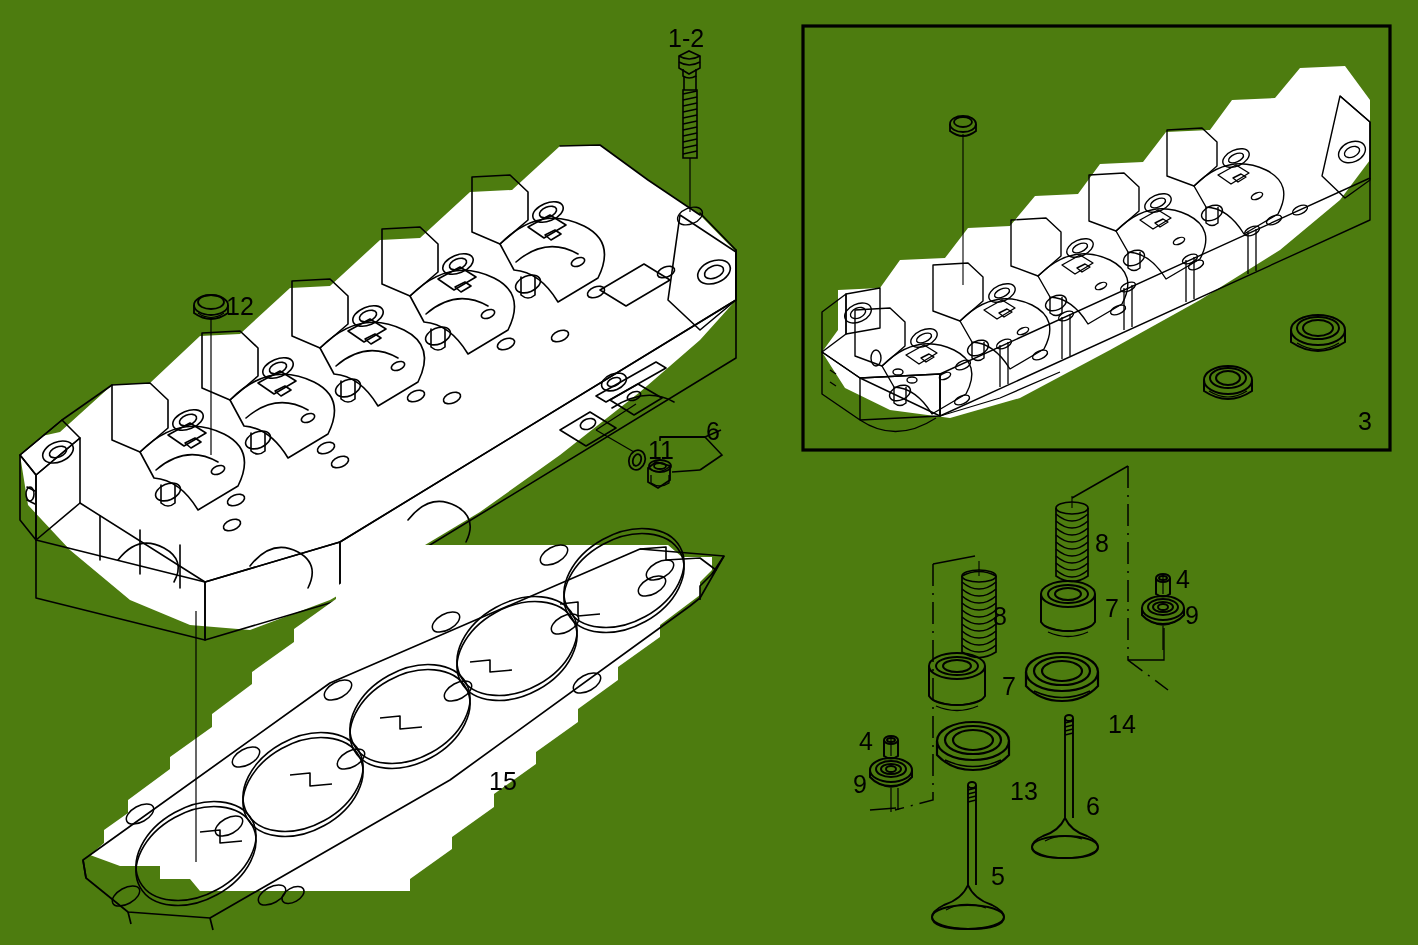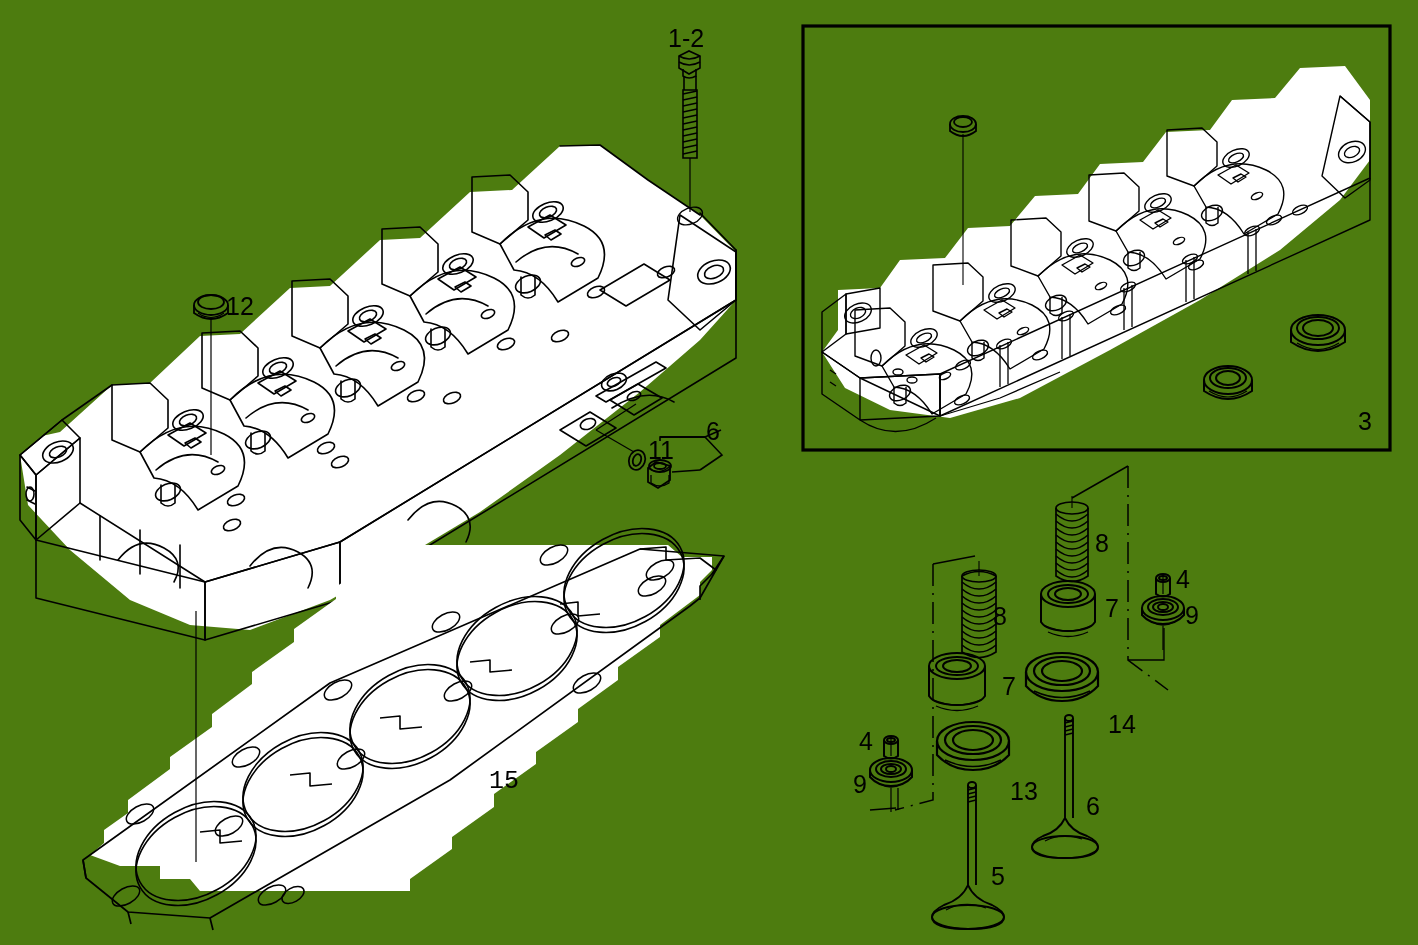--- a/index.html
+++ b/index.html
@@ -517,21 +517,21 @@
     <ellipse cx="1065" cy="847" rx="33" ry="11"></ellipse>
     <path d="M1045 841 q17 -9 37 -2" stroke-width="1.3"></path>
   </g>
 
 </svg>
 
 <div class="lbl" style="left:668px;top:26px;">1-2</div>
 <div class="lbl" style="left:226px;top:294px;">12</div>
 <div class="lbl" style="left:706px;top:419px;">6</div>
 <div class="lbl" style="left:648px;top:438px;text-align:center;">11</div>
-<div class="lbl" style="left:489px;top:769px;font-family:Liberation Mono, monospace;">15</div>
+<div class="lbl" style="left:489px;top:769px;">15</div>
 <div class="lbl" style="left:1358px;top:409px;">3</div>
 <div class="lbl" style="left:993px;top:604px;">8</div>
 <div class="lbl" style="left:1095px;top:531px;">8</div>
 <div class="lbl" style="left:1002px;top:674px;">7</div>
 <div class="lbl" style="left:1105px;top:596px;">7</div>
 <div class="lbl" style="left:1176px;top:567px;">4</div>
 <div class="lbl" style="left:1185px;top:603px;">9</div>
 <div class="lbl" style="left:859px;top:729px;">4</div>
 <div class="lbl" style="left:853px;top:772px;">9</div>
 <div class="lbl" style="left:1108px;top:673px;margin-top:39px;">14</div>

